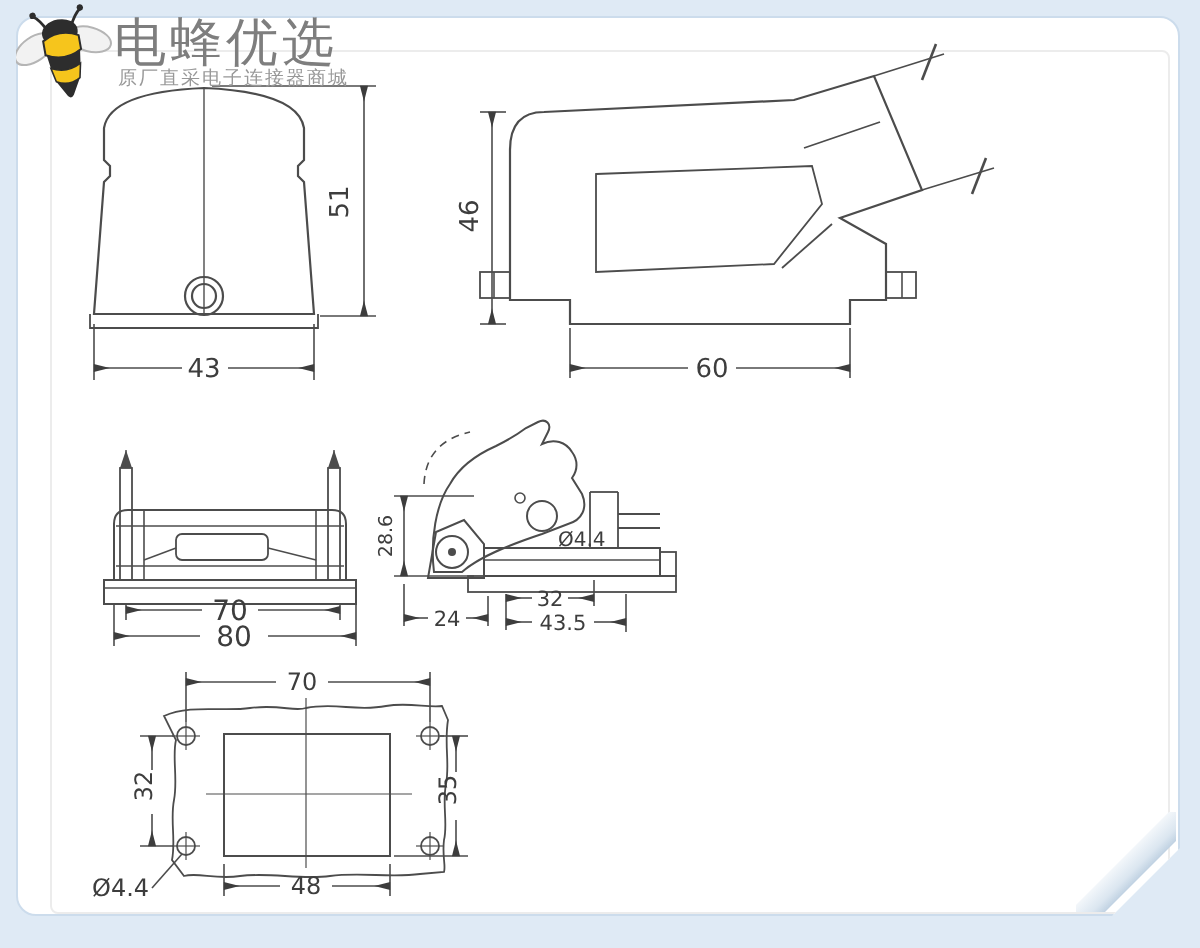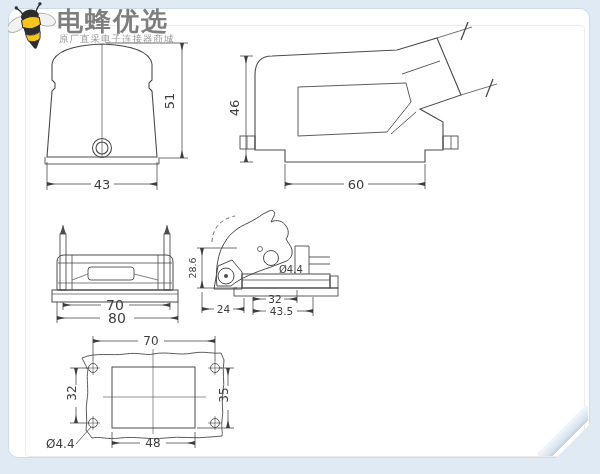--- a/index.html
+++ b/index.html
@@ -9,21 +9,21 @@
         border:1px solid #ccdcec;border-radius:10px;
         clip-path:polygon(0 0,100% 0,100% calc(100% - 34px),calc(100% - 34px) 100%,0 100%);}
   .innerframe{position:absolute;left:16px;top:16px;width:558px;height:430px;
         border:1px solid #ececec;border-radius:4px;}
   .fold{position:absolute;left:538px;top:406px;width:50px;height:50px;
         background:linear-gradient(135deg,rgba(0,0,0,0) 46%,#f2f6fa 47%,#dbe6f0 58%,#c2d3e3 64%,rgba(0,0,0,0) 65%);
         pointer-events:none;}
   svg{position:absolute;left:0;top:0;}
   svg text{font-family:"DejaVu Sans","Liberation Sans",sans-serif;fill:#3d3d3d;}
   .logo{position:absolute;left:0;top:0;width:220px;height:60px;}
-  .brand{position:absolute;left:57px;top:4px;font-size:26px;font-weight:bold;
+  .brand{position:absolute;left:57px;top:4px;font-size:26px;font-weight:normal;
          color:#7e7e7e;letter-spacing:2px;white-space:nowrap;}
   .tagline{position:absolute;left:59px;top:33px;font-size:9.5px;color:#989898;
          letter-spacing:1px;white-space:nowrap;}
   .beewrap{position:absolute;left:8px;top:2px;width:48px;height:52px;}
 </style>
 </head>
 <body>
 
 <div class="stage">
   <div class="card">

